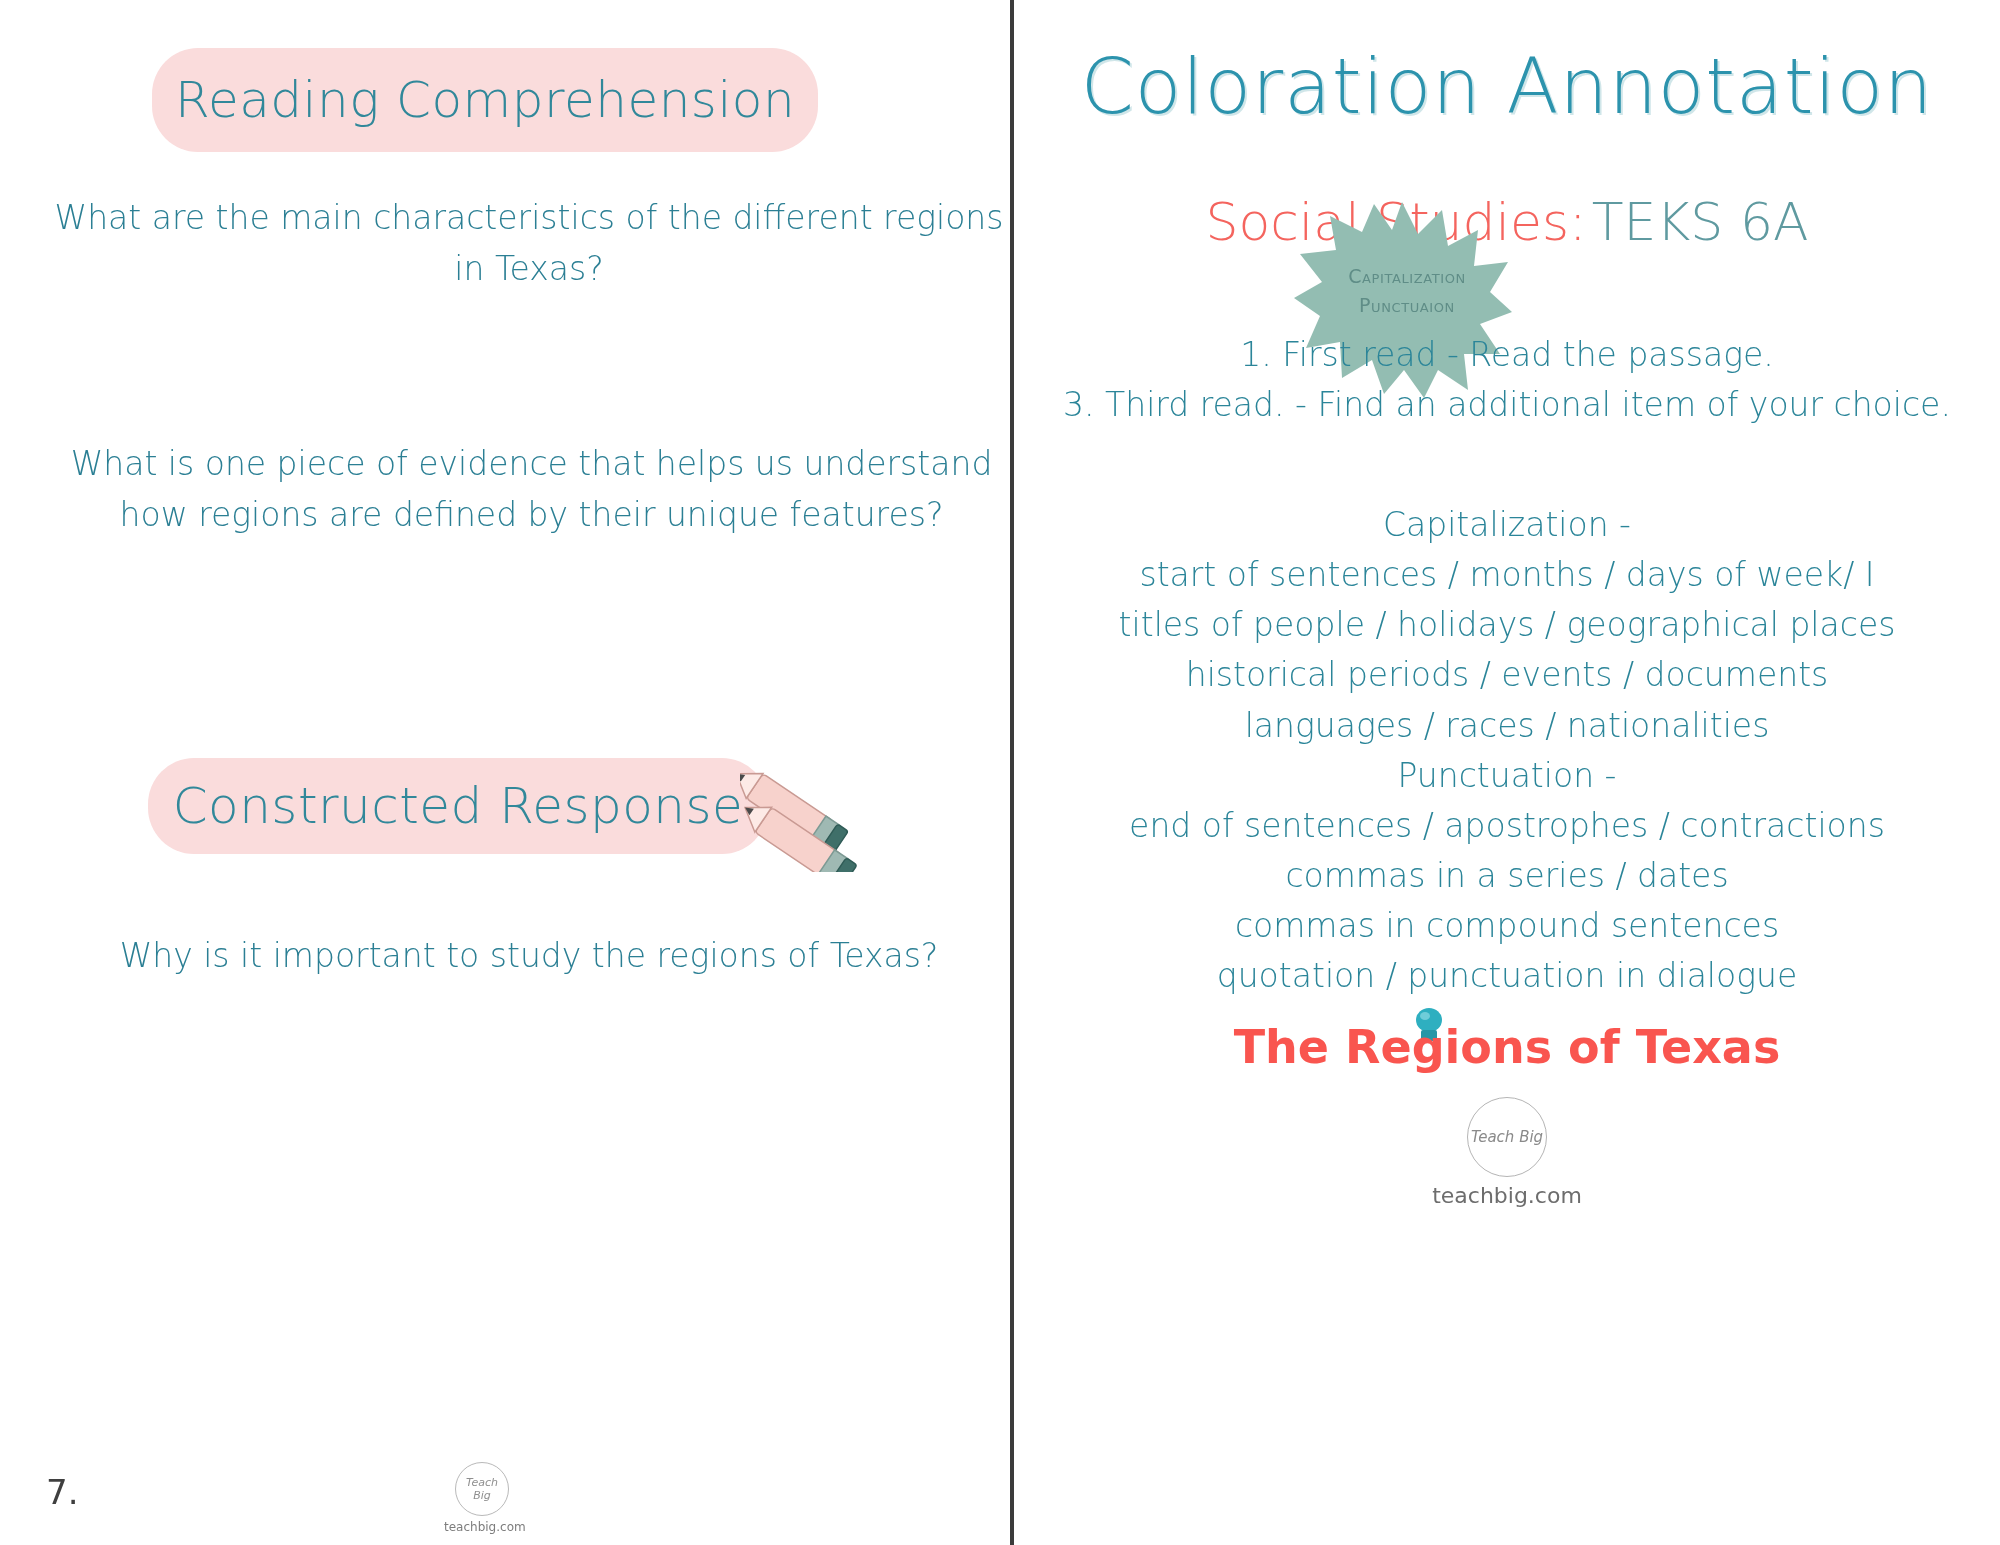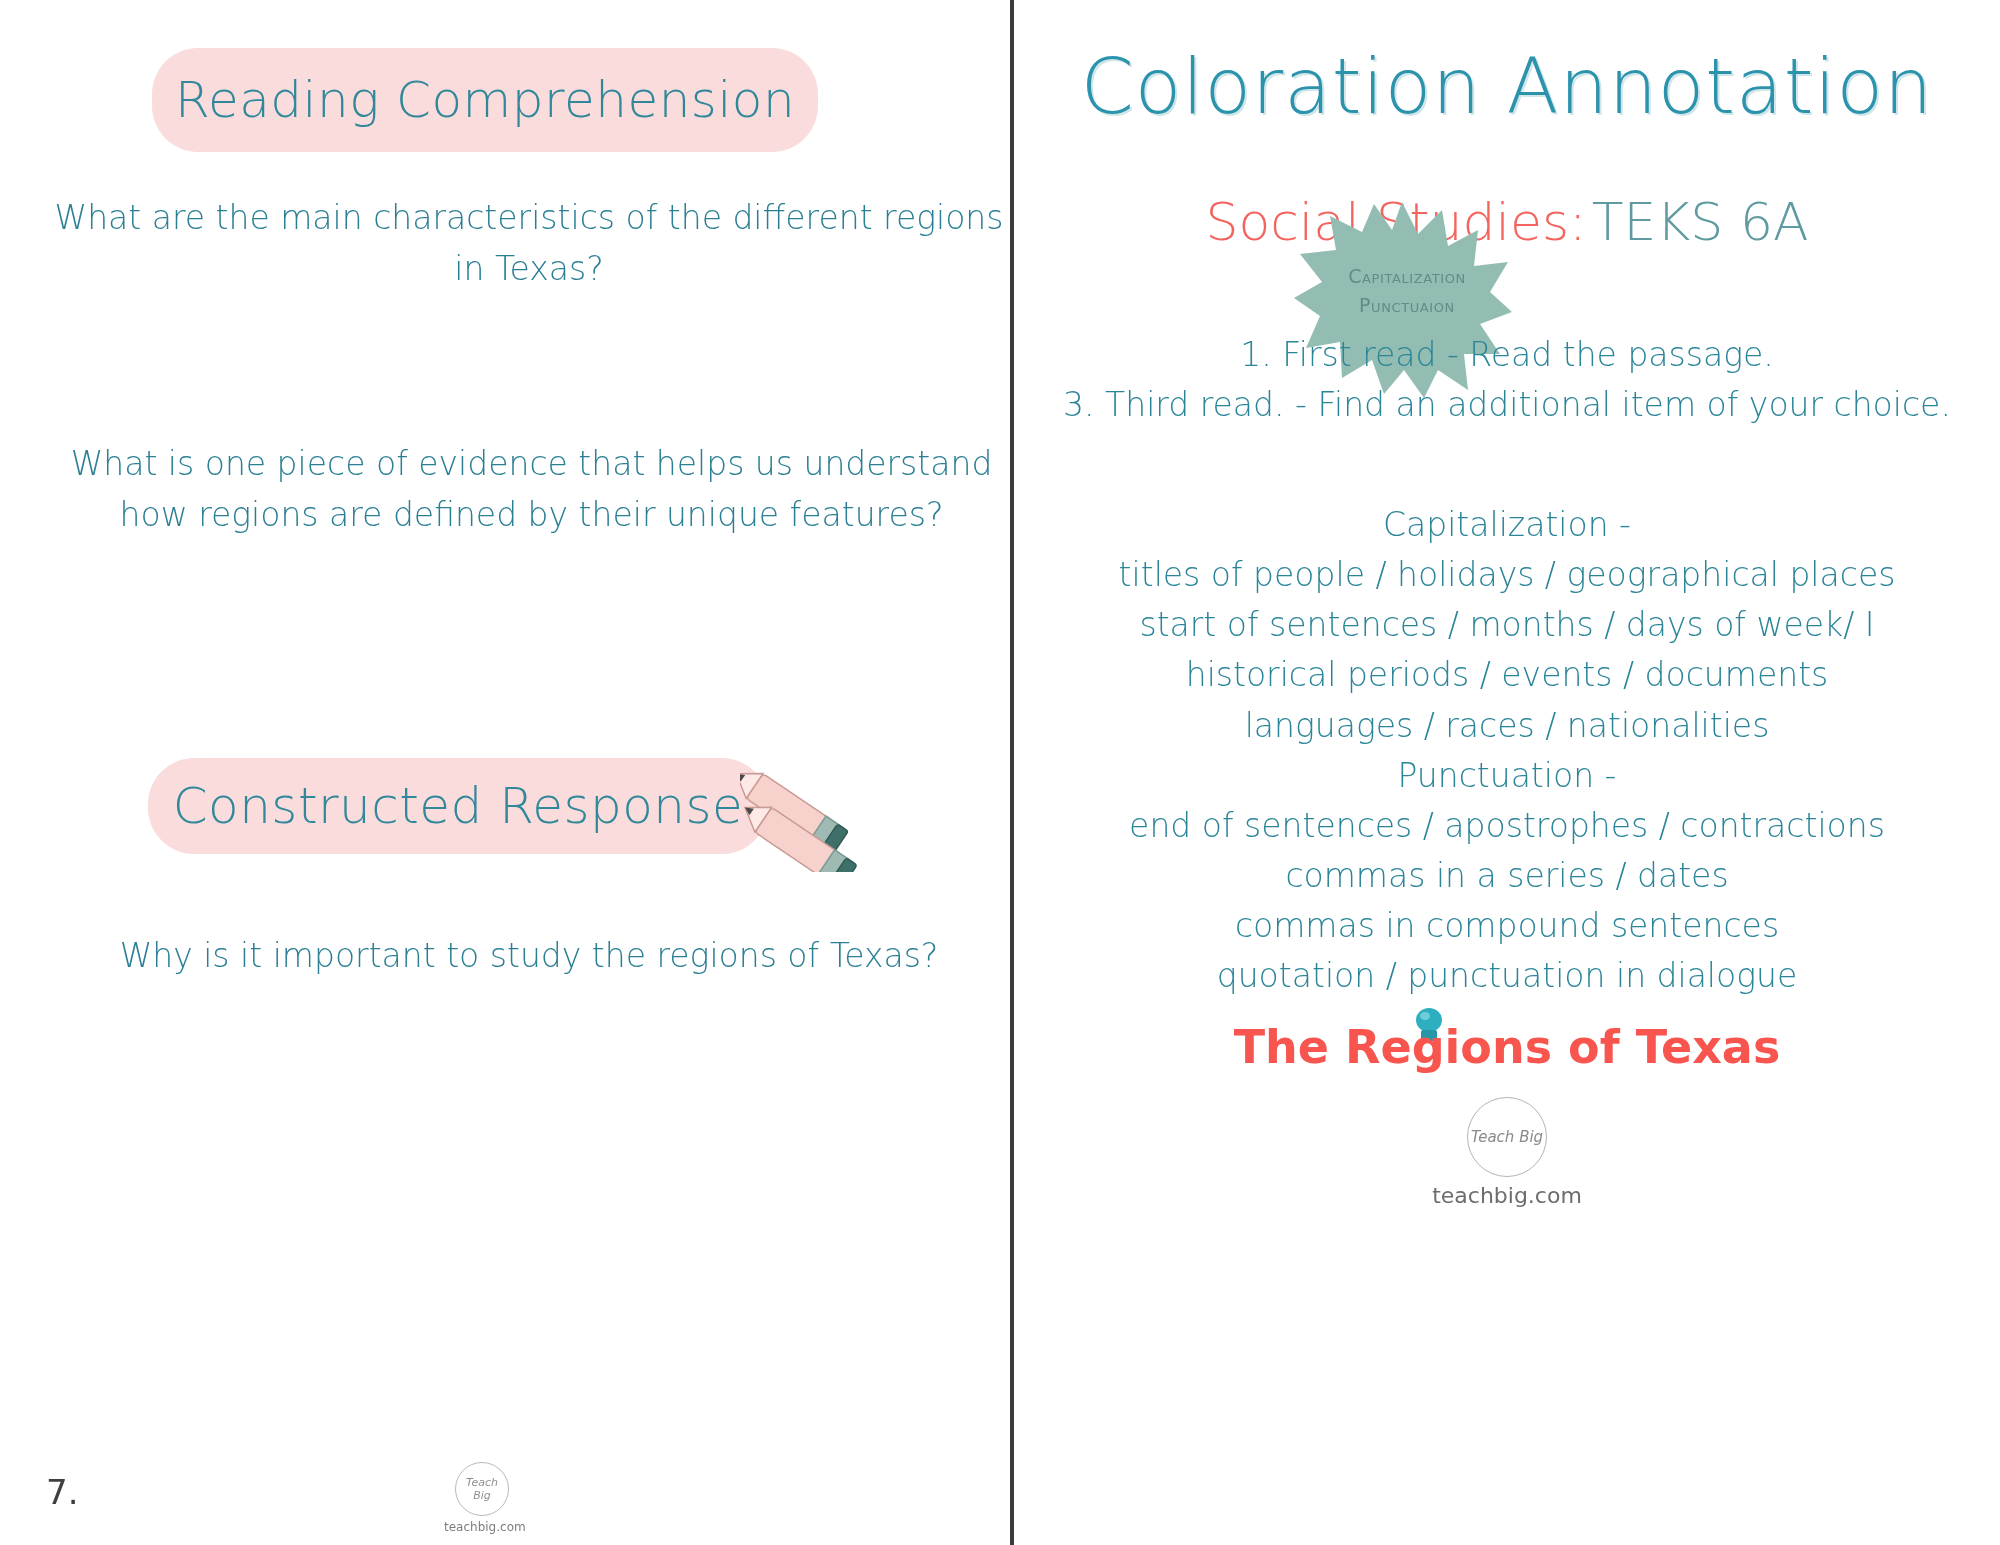--- a/index.html
+++ b/index.html
@@ -327,22 +327,22 @@
       <div>Punctuaion</div>
     </div>
 
     <div class="steps">
       <span class="step">1.  First read - Read the passage.</span>
       <span class="step">3. Third read. - Find an additional item of your choice.</span>
     </div>
 
     <div class="lists">
       <div class="hdr">Capitalization -</div>
+      <div>start of sentences / months / days of week/ I</div>
       <div>titles of people / holidays / geographical places</div>
-      <div>start of sentences / months / days of week/ I</div>
       <div>historical periods / events / documents</div>
       <div>languages / races / nationalities</div>
       <div class="hdr">Punctuation -</div>
       <div>end of sentences / apostrophes / contractions</div>
       <div>commas in a series / dates</div>
       <div>commas in compound sentences</div>
       <div>quotation / punctuation in dialogue</div>
     </div>
 
     <div class="pin">

